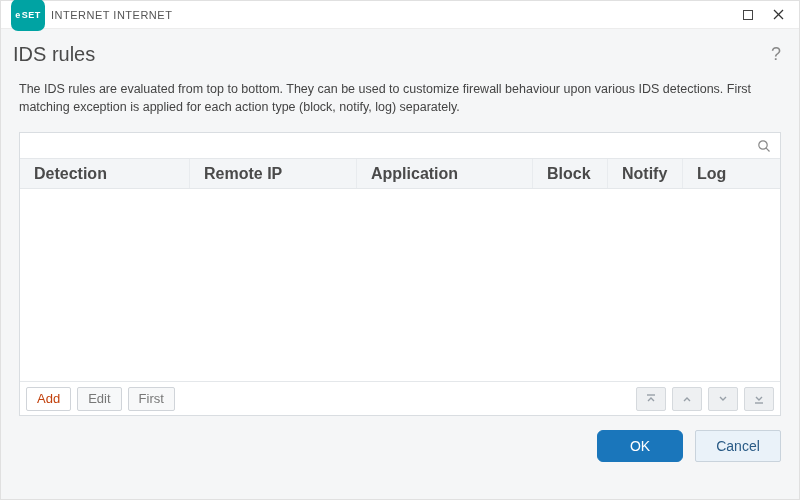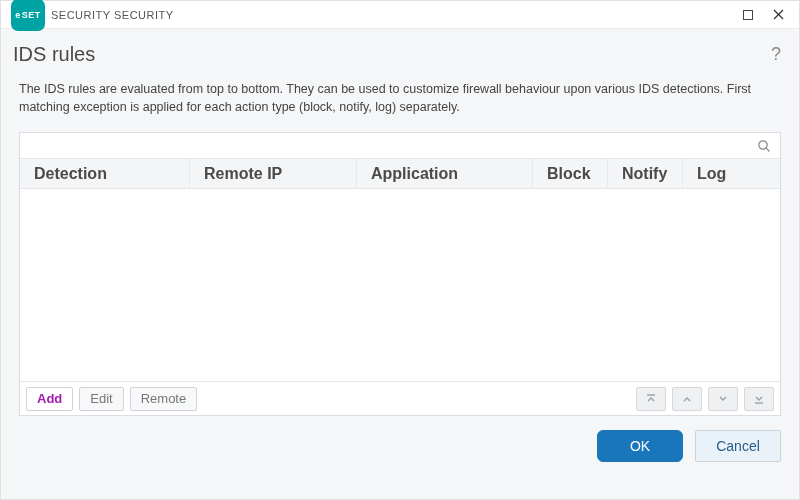--- a/index.html
+++ b/index.html
@@ -27,36 +27,36 @@
   .colhead .cell:last-child { border-right: none; }
   .c-detection  { width: 170px; }
   .c-app        { width: 176px; }
   .c-remote     { width: 167px; }
   .c-block      { width: 75px; }
   .c-notify     { width: 75px; }
   .c-log        { flex: 1; }
   .grid-body { flex: 1; background: #fff; }
   .toolbar { height: 34px; border-top: 1px solid #e4e7ea; display: flex; align-items: center; padding: 0 6px; gap: 6px; }
   .tb-btn { height: 24px; padding: 0 10px; font-size: 13px; border: 1px solid #d0d4d9; border-radius: 2px; background: #f7f8f9; color: #777; display: flex; align-items: center; }
-  .tb-btn.primary { color: #a21caf; font-weight: 700; background: #fff; }
+  .tb-btn.primary { color: #c2410c; font-weight: 400; background: #fff; }
   .tb-spacer { flex: 1; }
   .arrow-btn { width: 30px; height: 24px; border: 1px solid #d5d9dd; border-radius: 2px; background: #eef0f2; display: flex; align-items: center; justify-content: center; color: #8a8f95; }
   .dialog-buttons { display: flex; justify-content: flex-end; gap: 12px; padding: 0 18px 18px 0; }
   .btn { min-width: 86px; height: 32px; font-size: 14px; border: 1px solid #c9d3dc; border-radius: 2px; background: #eaf2f9; color: #2a5b86; display: flex; align-items: center; justify-content: center; }
   .btn.primary { background: #1a76bb; border-color: #1a76bb; color: #fff; font-weight: 500; border-radius: 6px; }
 </style>
 </head>
 <body>
 
 <div class="window">
 
   <div class="titlebar">
     <div class="logo">
       <div class="logo-badge">SET</div>
-      <div class="logo-text">SECURITY SECURITY</div>
+      <div class="logo-text">INTERNET INTERNET</div>
     </div>
     <div class="titlebar-spacer"></div>
     <div class="winbtn">
       <svg width="10" height="10" viewBox="0 0 10 10">
           <rect x="0.5" y="0.5" width="9" height="9" fill="none" stroke="#444" stroke-width="1"></rect>
         </svg>
     </div>
     <div class="winbtn">
       <svg width="11" height="11" viewBox="0 0 11 11">
           <line x1="1" y1="1" x2="10" y2="10" stroke="#333" stroke-width="1.3"></line>
@@ -89,21 +89,21 @@
       <div class="cell c-remote">Remote IP</div>
       <div class="cell c-app">Application</div>
       <div class="cell c-block">Block</div>
       <div class="cell c-notify">Notify</div>
       <div class="cell c-log">Log</div>
     </div>
     <div class="grid-body"></div>
     <div class="toolbar">
       <div class="tb-btn primary">Add</div>
       <div class="tb-btn">Edit</div>
-      <div class="tb-btn">Remote</div>
+      <div class="tb-btn">First</div>
       <div class="tb-spacer"></div>
       <div class="arrow-btn">
         <svg width="12" height="12" viewBox="0 0 12 12">
             <line x1="2" y1="2" x2="10" y2="2" stroke="#98a0a8" stroke-width="1.4"></line>
             <polyline points="3,8 6,5 9,8" fill="none" stroke="#98a0a8" stroke-width="1.4"></polyline>
           </svg>
       </div>
       <div class="arrow-btn">
         <svg width="12" height="12" viewBox="0 0 12 12">
             <polyline points="3,8 6,5 9,8" fill="none" stroke="#98a0a8" stroke-width="1.4"></polyline>

